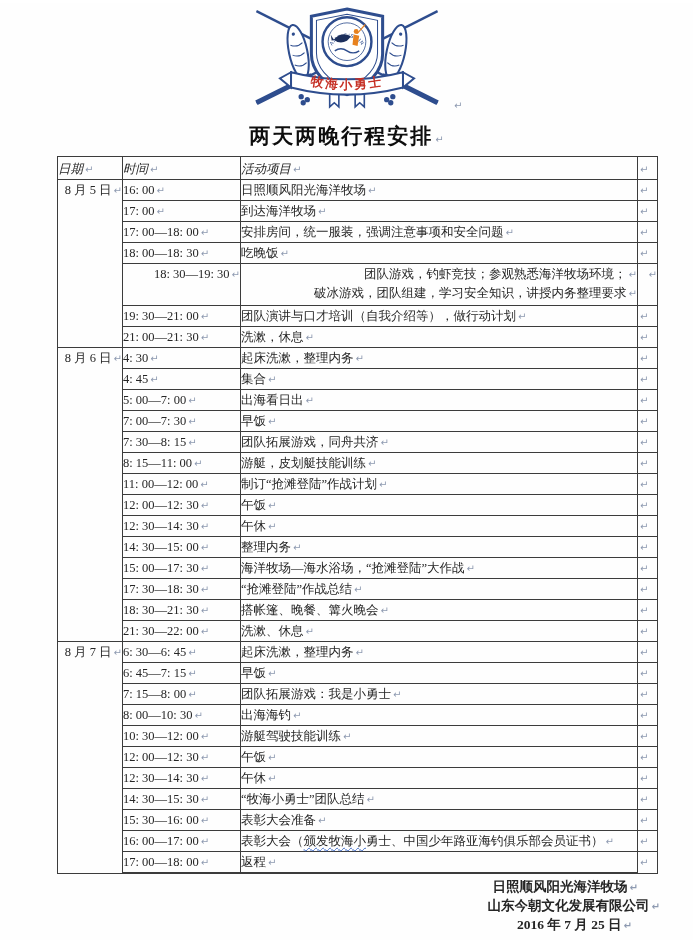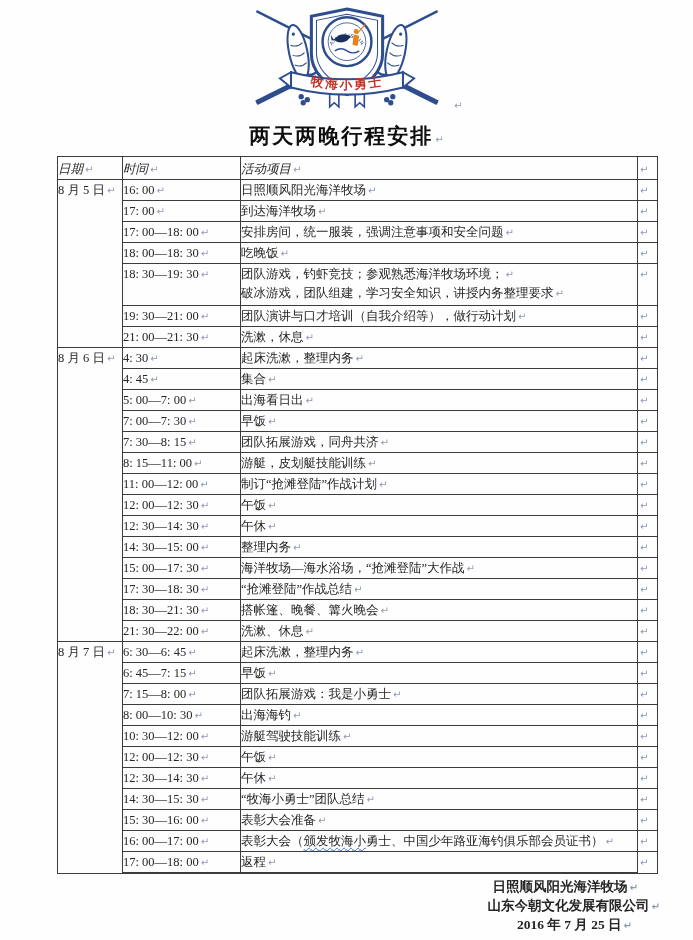--- a/index.html
+++ b/index.html
@@ -29,22 +29,22 @@
   .title{font-size:21px;font-weight:bold;letter-spacing:2px;color:#0d0d0d;}
 
   
   table.itinerary{border-collapse:collapse;table-layout:fixed;margin:8px 0 0 57px;}
   table.itinerary th,table.itinerary td{
     border:1px solid var(--border);font-size:12.5px;font-weight:normal;
     padding:0;vertical-align:top;line-height:19px;color:var(--ink);
   }
   table.itinerary th{height:22px;text-align:left;padding-top:3px;font-style:italic;}
   table.itinerary td{height:21px;padding-top:1px;}
-  tr.tall td{height:42px;}
-  td.date{text-align:left;}
+  tr.tall td{height:42px;text-align:right;}
+  td.date{text-align:right;}
   td.time{padding-left:6px;}
   td.activity{padding-left:10px;}
   th.row-end,td.row-end{border:none;background:transparent;padding-left:4px;}
   table.itinerary tr:last-child td:not(.row-end){border-bottom-width:2px;}
   .wavy{
     text-decoration-line:underline;text-decoration-style:wavy;
     text-decoration-color:var(--squiggle);text-decoration-thickness:1px;
     text-underline-offset:2px;
   }
 

